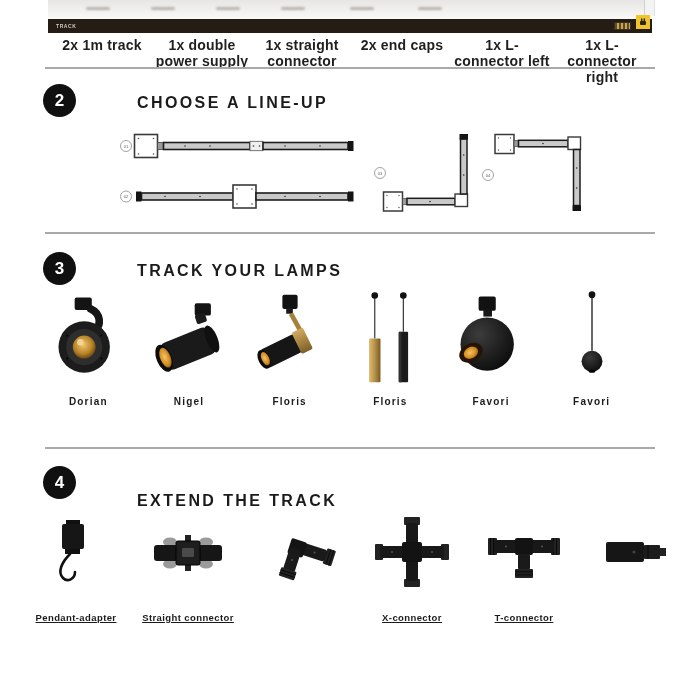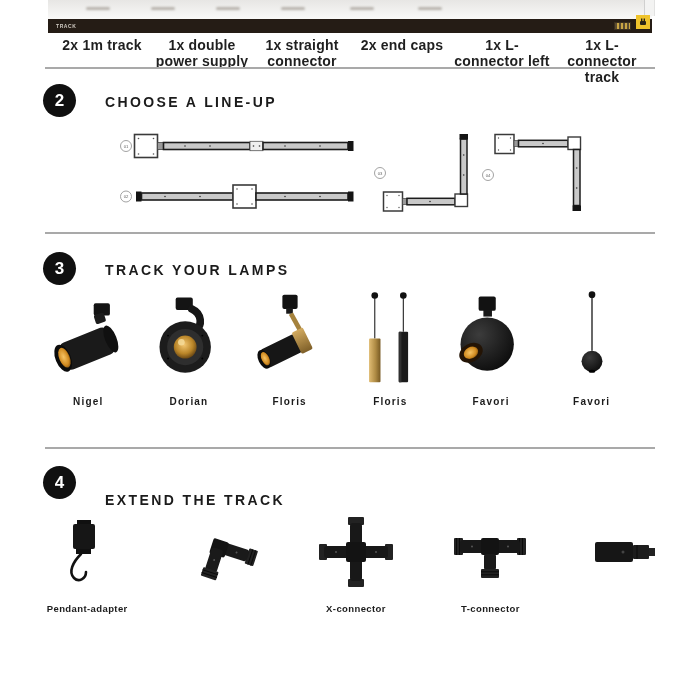--- a/index.html
+++ b/index.html
@@ -50,33 +50,33 @@
   
   .divider{left:45px;width:610px;height:2px;background:#a9a9a9;}
 
   
   .step-badge{
     width:33px;height:33px;border-radius:50%;background:#101010;color:#fff;
     display:flex;align-items:center;justify-content:center;
     font-size:17px;font-weight:bold;
   }
   .step-title{
-    font-size:14px;font-weight:bold;letter-spacing:2.4px;color:#1b1b1b;
+    font-size:16px;font-weight:bold;letter-spacing:2.4px;color:#1b1b1b;margin-left:32px;
   }
 
   
   .lamps-row{left:38px;top:288px;width:604px;display:flex;}
   .lamp{flex:1;display:flex;flex-direction:column;align-items:center;cursor:pointer;}
   .lamp-name{margin-top:8px;font-size:10px;font-weight:bold;letter-spacing:1.2px;color:#1b1b1b;}
 
   .extend-row{left:20px;top:512px;width:672px;display:flex;}
   .extend-item{flex:1;display:flex;flex-direction:column;align-items:center;cursor:pointer;}
   .extend-name{
-    margin-top:8px;font-size:9.5px;font-weight:bold;letter-spacing:0.4px;
-    color:#1b1b1b;text-align:center;line-height:1.45;padding:0 2px;
+    margin-top:17px;font-size:9.5px;font-weight:bold;letter-spacing:0.4px;
+    color:#1b1b1b;text-align:center;line-height:1.45;padding:0 2px;text-decoration:underline;
   }
 </style>
 </head>
 <body>
 
 <div class="abs shadow-band">
   <div class="shadow-dash" style="left:38px"></div>
   <div class="shadow-dash" style="left:103px"></div>
   <div class="shadow-dash" style="left:168px"></div>
   <div class="shadow-dash" style="left:233px"></div>
@@ -97,21 +97,21 @@
     <rect x="2" y="4" width="6" height="4" rx="1" fill="#2b2417"></rect>
   </svg>
 </div>
 
 <div class="abs top-labels">
   <div class="top-label">2x 1m track</div>
   <div class="top-label">1x double power supply</div>
   <div class="top-label">1x straight connector</div>
   <div class="top-label">2x end caps</div>
   <div class="top-label">1x L-connector left</div>
-  <div class="top-label">1x L-connector track</div>
+  <div class="top-label">1x L-connector right</div>
 </div>
 
 <div class="abs divider" style="top:67px"></div>
 
 <div class="abs step-badge" style="left:43px;top:84px">
   <span>2</span>
 </div>
 <div class="abs step-title" style="left:105px;top:94px">CHOOSE A LINE-UP</div>
 
 <svg class="abs" style="left:40px;top:123px" width="570" height="105" viewBox="0 0 570 105">
@@ -197,41 +197,20 @@
 <div class="abs step-badge" style="left:43px;top:252px">
   <span>3</span>
 </div>
 <div class="abs step-title" style="left:105px;top:262px">TRACK YOUR LAMPS</div>
 
 <div class="abs lamps-row">
 
   <div class="lamp">
     <svg width="100" height="100" viewBox="0 0 100 105">
       <defs>
-        <radialGradient id="g1" cx="45%" cy="45%" r="60%">
-          <stop offset="0%" stop-color="#f7c464"></stop>
-            <stop offset="70%" stop-color="#d08a20"></stop>
-            <stop offset="100%" stop-color="#7c4d0e"></stop>
-        </radialGradient>
-      </defs>
-      <rect x="56" y="16" width="17" height="13" rx="2" fill="#141414"></rect>
-      <rect x="57" y="27" width="11" height="10" rx="2" fill="#1c1c1c" transform="rotate(-18 62 32)"></rect>
-      <g transform="rotate(-22 48 64)">
-        <rect x="22" y="49" width="54" height="30" rx="6" fill="#1a1a1a"></rect>
-        <ellipse cx="76" cy="64" rx="6" ry="15" fill="#101010"></ellipse>
-        <ellipse cx="22" cy="64" rx="8" ry="15" fill="#0b0b0b"></ellipse>
-        <ellipse cx="23.5" cy="64" rx="5.5" ry="11" fill="url(#g1)"></ellipse>
-      </g>
-    </svg>
-    <div class="lamp-name">Nigel</div>
-  </div>
-
-  <div class="lamp">
-    <svg width="100" height="100" viewBox="0 0 100 105">
-      <defs>
         <radialGradient id="g2" cx="45%" cy="40%" r="65%">
           <stop offset="0%" stop-color="#f3c670"></stop>
             <stop offset="60%" stop-color="#b98528"></stop>
             <stop offset="100%" stop-color="#5c3c10"></stop>
         </radialGradient>
       </defs>
       <rect x="36" y="10" width="18" height="13" rx="2" fill="#141414"></rect>
       <path d="M53 22 C64 27 64 40 57 44" stroke="#161616" stroke-width="8" fill="none" stroke-linecap="round"></path>
       <circle cx="46" cy="62" r="27" fill="#1c1c1c"></circle>
       <circle cx="46" cy="62" r="19" fill="#2e2e2e"></circle>
@@ -241,20 +220,41 @@
         <circle cx="64" cy="50" r="1" fill="#000"></circle>
       <circle cx="28" cy="74" r="1" fill="#000"></circle>
         <circle cx="64" cy="74" r="1" fill="#000"></circle>
     </svg>
     <div class="lamp-name">Dorian</div>
   </div>
 
   <div class="lamp">
     <svg width="100" height="100" viewBox="0 0 100 105">
       <defs>
+        <radialGradient id="g1" cx="45%" cy="45%" r="60%">
+          <stop offset="0%" stop-color="#f7c464"></stop>
+            <stop offset="70%" stop-color="#d08a20"></stop>
+            <stop offset="100%" stop-color="#7c4d0e"></stop>
+        </radialGradient>
+      </defs>
+      <rect x="56" y="16" width="17" height="13" rx="2" fill="#141414"></rect>
+      <rect x="57" y="27" width="11" height="10" rx="2" fill="#1c1c1c" transform="rotate(-18 62 32)"></rect>
+      <g transform="rotate(-22 48 64)">
+        <rect x="22" y="49" width="54" height="30" rx="6" fill="#1a1a1a"></rect>
+        <ellipse cx="76" cy="64" rx="6" ry="15" fill="#101010"></ellipse>
+        <ellipse cx="22" cy="64" rx="8" ry="15" fill="#0b0b0b"></ellipse>
+        <ellipse cx="23.5" cy="64" rx="5.5" ry="11" fill="url(#g1)"></ellipse>
+      </g>
+    </svg>
+    <div class="lamp-name">Nigel</div>
+  </div>
+
+  <div class="lamp">
+    <svg width="100" height="100" viewBox="0 0 100 105">
+      <defs>
         <radialGradient id="g3" cx="45%" cy="45%" r="60%">
           <stop offset="0%" stop-color="#f7c464"></stop>
             <stop offset="70%" stop-color="#d08a20"></stop>
             <stop offset="100%" stop-color="#7c4d0e"></stop>
         </radialGradient>
         <linearGradient id="b1" x1="0" y1="0" x2="0" y2="1">
           <stop offset="0%" stop-color="#d3ab60"></stop>
             <stop offset="100%" stop-color="#7e5f28"></stop>
         </linearGradient>
       </defs>
@@ -344,20 +344,34 @@
   <div class="extend-item">
     <svg width="80" height="82" viewBox="0 0 80 82">
       <rect x="30" y="8" width="14" height="5" fill="#101010"></rect>
       <rect x="26" y="12" width="22" height="25" rx="2" fill="#161616"></rect>
       <rect x="29" y="37" width="15" height="5" fill="#101010"></rect>
       <path d="M34 42 C26 50 21 60 27 66 C31.5 70.5 39 67 39 60" fill="none" stroke="#111" stroke-width="2.6" stroke-linecap="round"></path>
     </svg>
     <div class="extend-name">Pendant-adapter</div>
   </div>
 
+  <div class="extend-item">
+    <svg width="80" height="82" viewBox="0 0 80 82">
+      <ellipse cx="22" cy="30" rx="7" ry="4.5" fill="#9a9a9a"></ellipse>
+      <ellipse cx="58" cy="30" rx="7" ry="4.5" fill="#9a9a9a"></ellipse>
+      <ellipse cx="22" cy="52" rx="7" ry="4.5" fill="#9a9a9a"></ellipse>
+      <ellipse cx="58" cy="52" rx="7" ry="4.5" fill="#9a9a9a"></ellipse>
+      <rect x="37" y="23" width="6" height="10" fill="#222"></rect>
+      <rect x="37" y="49" width="6" height="10" fill="#222"></rect>
+      <rect x="6" y="33" width="68" height="16" rx="3" fill="#161616"></rect>
+      <rect x="28" y="29" width="24" height="24" rx="2" fill="#1e1e1e" stroke="#000"></rect>
+      <rect x="34" y="36" width="12" height="9" rx="1" fill="#4a4a4a"></rect>
+    </svg>
+    <div class="extend-name">Straight connector</div>
+  </div>
 
 
 
   <div class="extend-item">
     <svg width="80" height="82" viewBox="0 0 80 82">
       <g transform="translate(80,0) scale(-1,1) rotate(-18 40 40)">
         <rect x="6" y="28" width="9" height="16" rx="1" fill="#222"></rect>
         <line x1="8.5" y1="28" x2="8.5" y2="44" stroke="#0a0a0a"></line>
         <line x1="11.5" y1="28" x2="11.5" y2="44" stroke="#0a0a0a"></line>
         <rect x="14" y="30" width="28" height="12" rx="3" fill="#1a1a1a"></rect>

